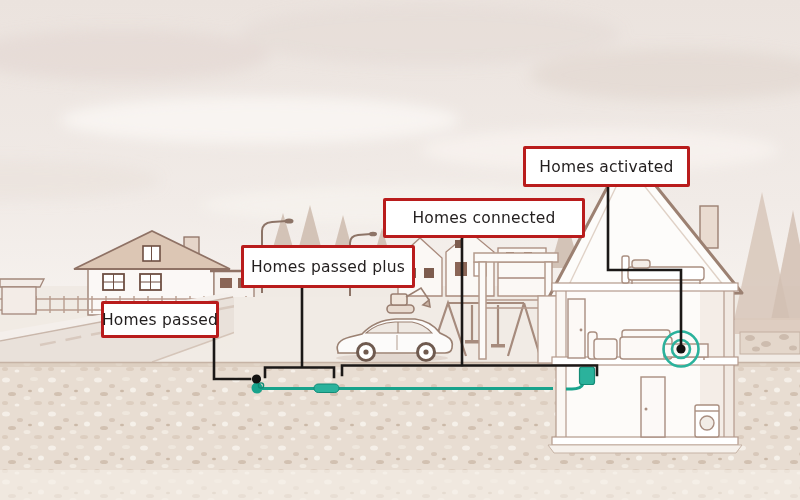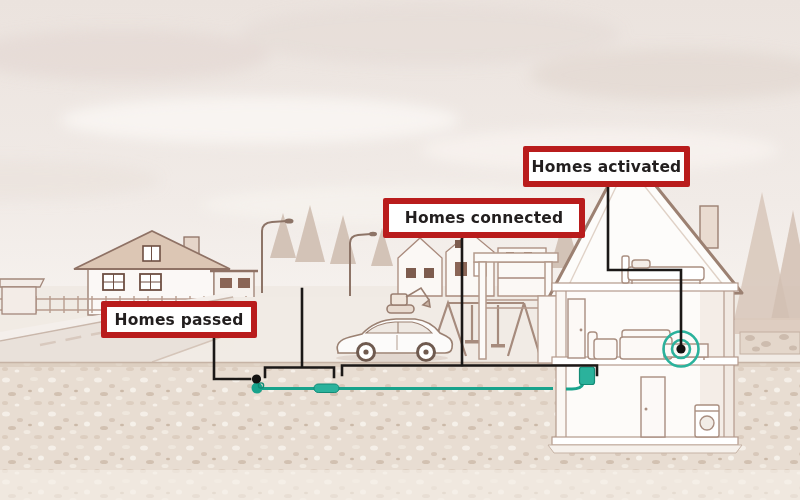--- a/index.html
+++ b/index.html
@@ -3,23 +3,23 @@
 <meta charset="utf-8">
 <style>
   html,body{margin:0;padding:0;background:#ffffff;}
   .stage{
     position:relative;width:800px;height:500px;overflow:hidden;
     background:#f1ebe6;font-family:"DejaVu Sans","Liberation Sans",sans-serif;
   }
   .stage svg{position:absolute;left:0;top:0;}
   .callout{
     position:absolute;box-sizing:border-box;
-    background:#ffffff;border:6px solid #b91c1c;border-radius:2px;
+    background:#ffffff;border:3px solid #b91c1c;border-radius:2px;
     display:flex;align-items:center;justify-content:center;
-    font-weight:700;font-size:15.5px;color:#221e1e;letter-spacing:.2px;
+    font-weight:400;font-size:15.5px;color:#221e1e;letter-spacing:.2px;
     white-space:nowrap;z-index:5;
   }
 </style>
 </head>
 <body>
 
 <div class="stage">
 
 <svg width="800" height="500" viewBox="0 0 800 500">
   <defs>
@@ -261,24 +261,27 @@
     <path d="M302,289 V366"></path>
     <path d="M265,377 V367.5 H334 V377"></path>
     <path d="M462,239 V365"></path>
     <path d="M342,375 V365.5 H597 V375"></path>
     <path d="M608,188 V270 H681 V344"></path>
   </g>
   <circle cx="256.5" cy="379" r="4.6" fill="#131110"></circle>
   <circle cx="681" cy="349" r="4.6" fill="#131110"></circle>
 </svg>
 
-<div class="callout" style="left:101px;top:301px;width:156px;height:37px">
+<div class="callout" style="left:101px;top:301px;width:118px;height:37px">
   <span>Homes passed</span>
 </div>
 
+<div class="callout" style="left:241px;top:245px;width:174px;height:43px">
+  <span>Homes passed plus</span>
+</div>
 
 <div class="callout" style="left:383px;top:198px;width:202px;height:40px">
   <span>Homes connected</span>
 </div>
 
 <div class="callout" style="left:523px;top:146px;width:167px;height:41px">
   <span>Homes activated</span>
 </div>
 
 </div>

